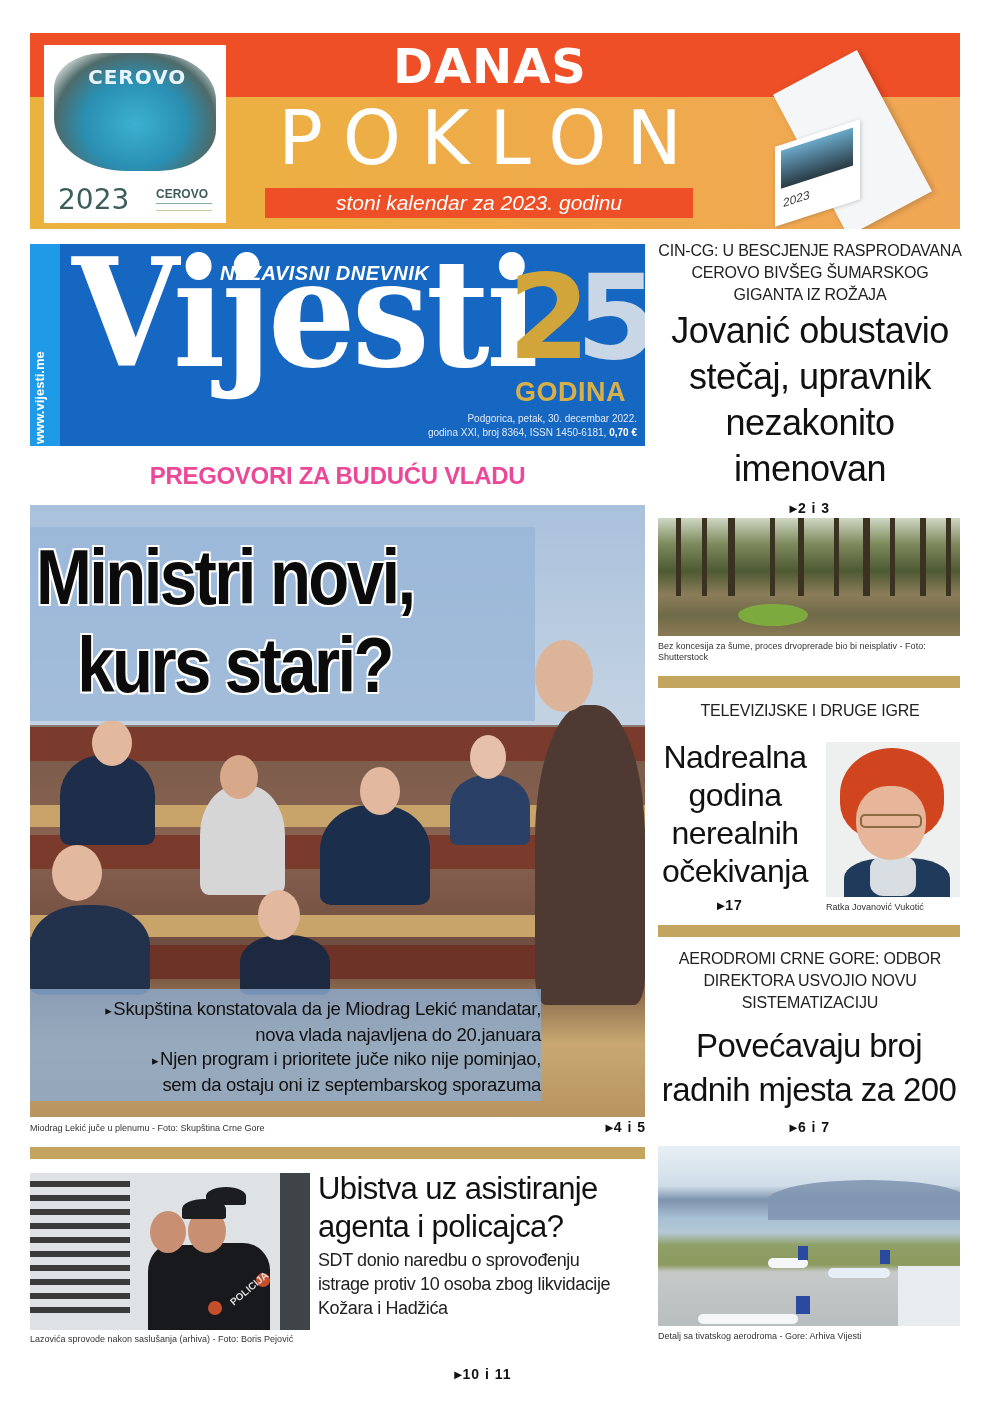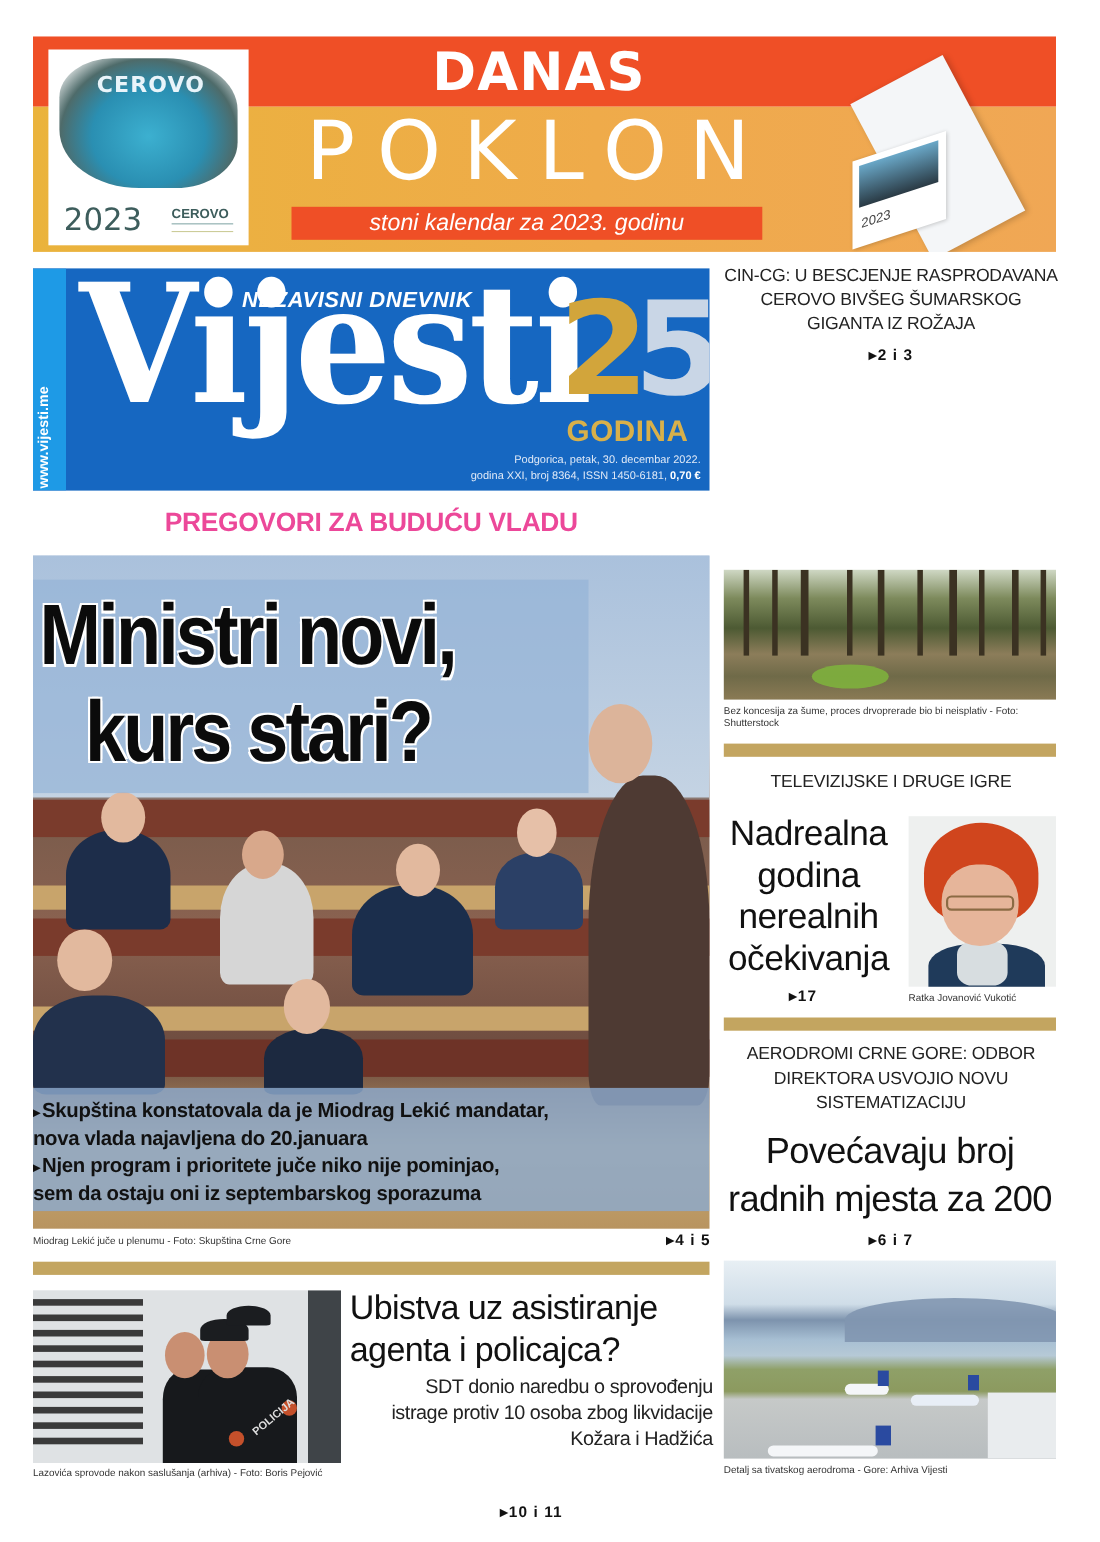--- a/index.html
+++ b/index.html
@@ -102,41 +102,41 @@
   .main-photo .wall { position: absolute; left: 0; top: 0; width: 100%; height: 220px; background: linear-gradient(180deg, #aac1dc, #c4d3e3); }
   .main-photo .bench { position: absolute; left: 0; height: 34px; width: 100%; background: #7a3b2c; }
   .main-photo .desk { position: absolute; left: 0; height: 22px; width: 100%; background: #c8a46b; }
   .main-photo .person { position: absolute; border-radius: 45% 45% 10% 10%; }
   .main-photo .head { position: absolute; border-radius: 50%; background: #e2b99e; }
   .main-photo .title-panel { position: absolute; left: 0; top: 22px; width: 505px; height: 194px; background: rgba(150,180,215,0.72); }
   .main-photo .headline { position: absolute; left: 6px; top: 28px; font-size: 78px; font-weight: bold; color: #0b0b0b; line-height: 88px;
     letter-spacing: -3px; font-family: "Liberation Sans", sans-serif; transform: scaleX(0.86); transform-origin: left top;
     text-shadow: 2px 2px 0 #fff, -2px -2px 0 #fff, 2px -2px 0 #fff, -2px 2px 0 #fff; white-space: nowrap; }
   .main-photo .headline .l2 { display: block; padding-left: 48px; }
-  .main-photo .bullets-panel { position: absolute; left: 0; top: 484px; width: 615px; height: 112px; background: rgba(140,170,205,0.82);
-    text-align: left; padding-top: 8px; font-weight: bold; }
+  .main-photo .bullets-panel { position: absolute; left: 0; top: 484px; width: 511px; height: 112px; background: rgba(140,170,205,0.82);
+    text-align: right; padding-top: 8px; }
   .main-photo .bullet { font-size: 18.5px; line-height: 24px; color: #111; letter-spacing: -0.3px; }
   .main-photo .bullet .tri { font-size: 13px; margin-right: 2px; }
   .main-cap { left: 30px; top: 1123px; width: 400px; }
   .main-ref { left: 590px; top: 1119px; width: 56px; text-align: right; }
 
   .rule3 { left: 30px; top: 1147px; width: 615px; }
 
   
   .police { left: 30px; top: 1173px; width: 280px; height: 157px; overflow: hidden; background: #dfe2e4; }
   .police .louver { position: absolute; left: 0; width: 100px; height: 6px; background: #3a3a3a; }
   .police .dark { position: absolute; left: 250px; top: 0; width: 30px; height: 157px; background: #3f4448; }
   .police .officer { position: absolute; background: #17191c; border-radius: 30% 30% 0 0; }
   .police .ohead { position: absolute; border-radius: 50%; background: #c98f72; }
   .police .cap { position: absolute; background: #1b1d20; border-radius: 50% 50% 10% 10%; }
   .police .patch { position: absolute; width: 14px; height: 14px; border-radius: 50%; background: #c4502b; }
   .police .label { position: absolute; left: 196px; top: 110px; font-size: 10px; color: #ddd; font-weight: bold; transform: rotate(-40deg); }
   .police-cap { left: 30px; top: 1334px; width: 290px; }
   .story4-head { left: 318px; top: 1170px; width: 330px; font-size: 31px; line-height: 38px; color: #111; letter-spacing: -0.6px; }
-  .story4-deck { left: 318px; top: 1248px; width: 330px; text-align: right; font-size: 18px; line-height: 24px; color: #222; letter-spacing: -0.4px; }
+  .story4-deck { left: 318px; top: 1248px; width: 330px; text-align: left; font-size: 18px; line-height: 24px; color: #222; letter-spacing: -0.4px; }
   .story4-ref { left: 318px; top: 1366px; width: 330px; text-align: center; }
 </style>
 </head>
 <body>
 
 <div class="abs promo">
   <div class="band-top"></div>
   <div class="band-bot"></div>
   <div class="cal-card">
     <div class="cal-photo"></div>
@@ -245,20 +245,26 @@
   <div>Kožara i Hadžića</div>
 </div>
 <div class="abs pageref story4-ref"><span>▸</span><span>10 i 11</span></div>
 
 <div class="abs story1">
   <div class="kicker">
     <div>CIN-CG: U BESCJENJE RASPRODAVANA</div>
     <div>CEROVO BIVŠEG ŠUMARSKOG</div>
     <div>GIGANTA IZ ROŽAJA</div>
   </div>
+  <div class="headline">
+    <div>Jovanić obustavio</div>
+    <div>stečaj, upravnik</div>
+    <div>nezakonito</div>
+    <div>imenovan</div>
+  </div>
   <div class="pageref"><span>▸</span><span>2 i 3</span></div>
 </div>
 
 <div class="abs forest">
   <div class="trunk" style="left:18px;"></div>
   <div class="trunk" style="left:44px;"></div>
   <div class="trunk" style="left:70px;width:7px;"></div>
   <div class="trunk" style="left:112px;"></div>
   <div class="trunk" style="left:140px;width:6px;"></div>
   <div class="trunk" style="left:176px;"></div>

